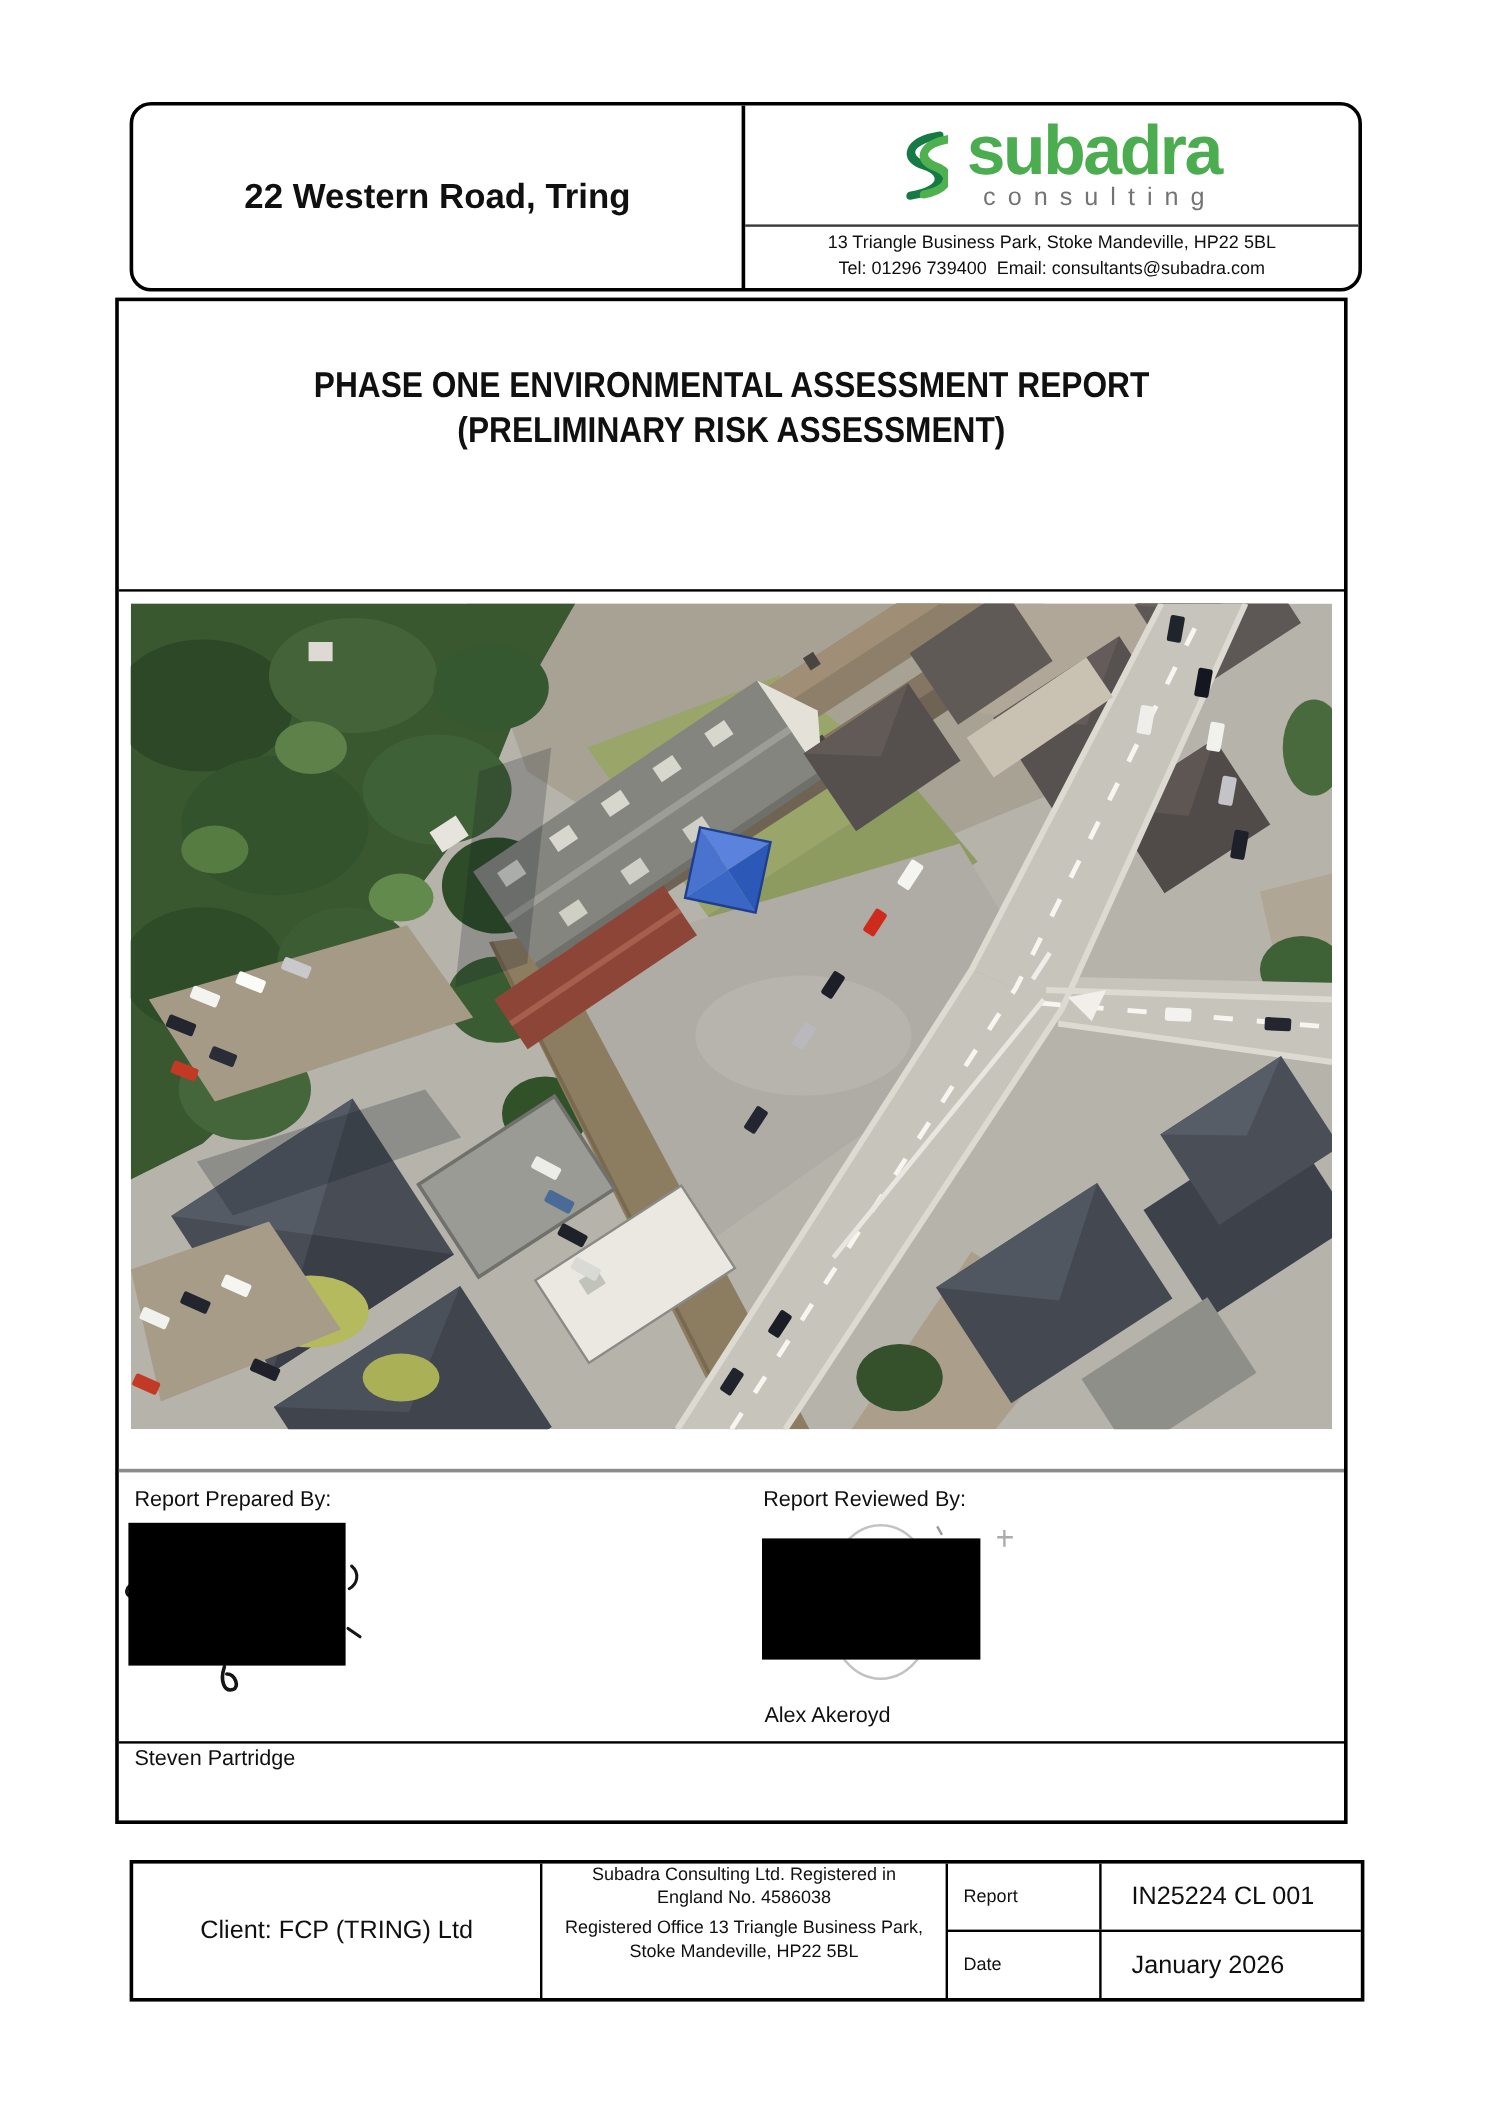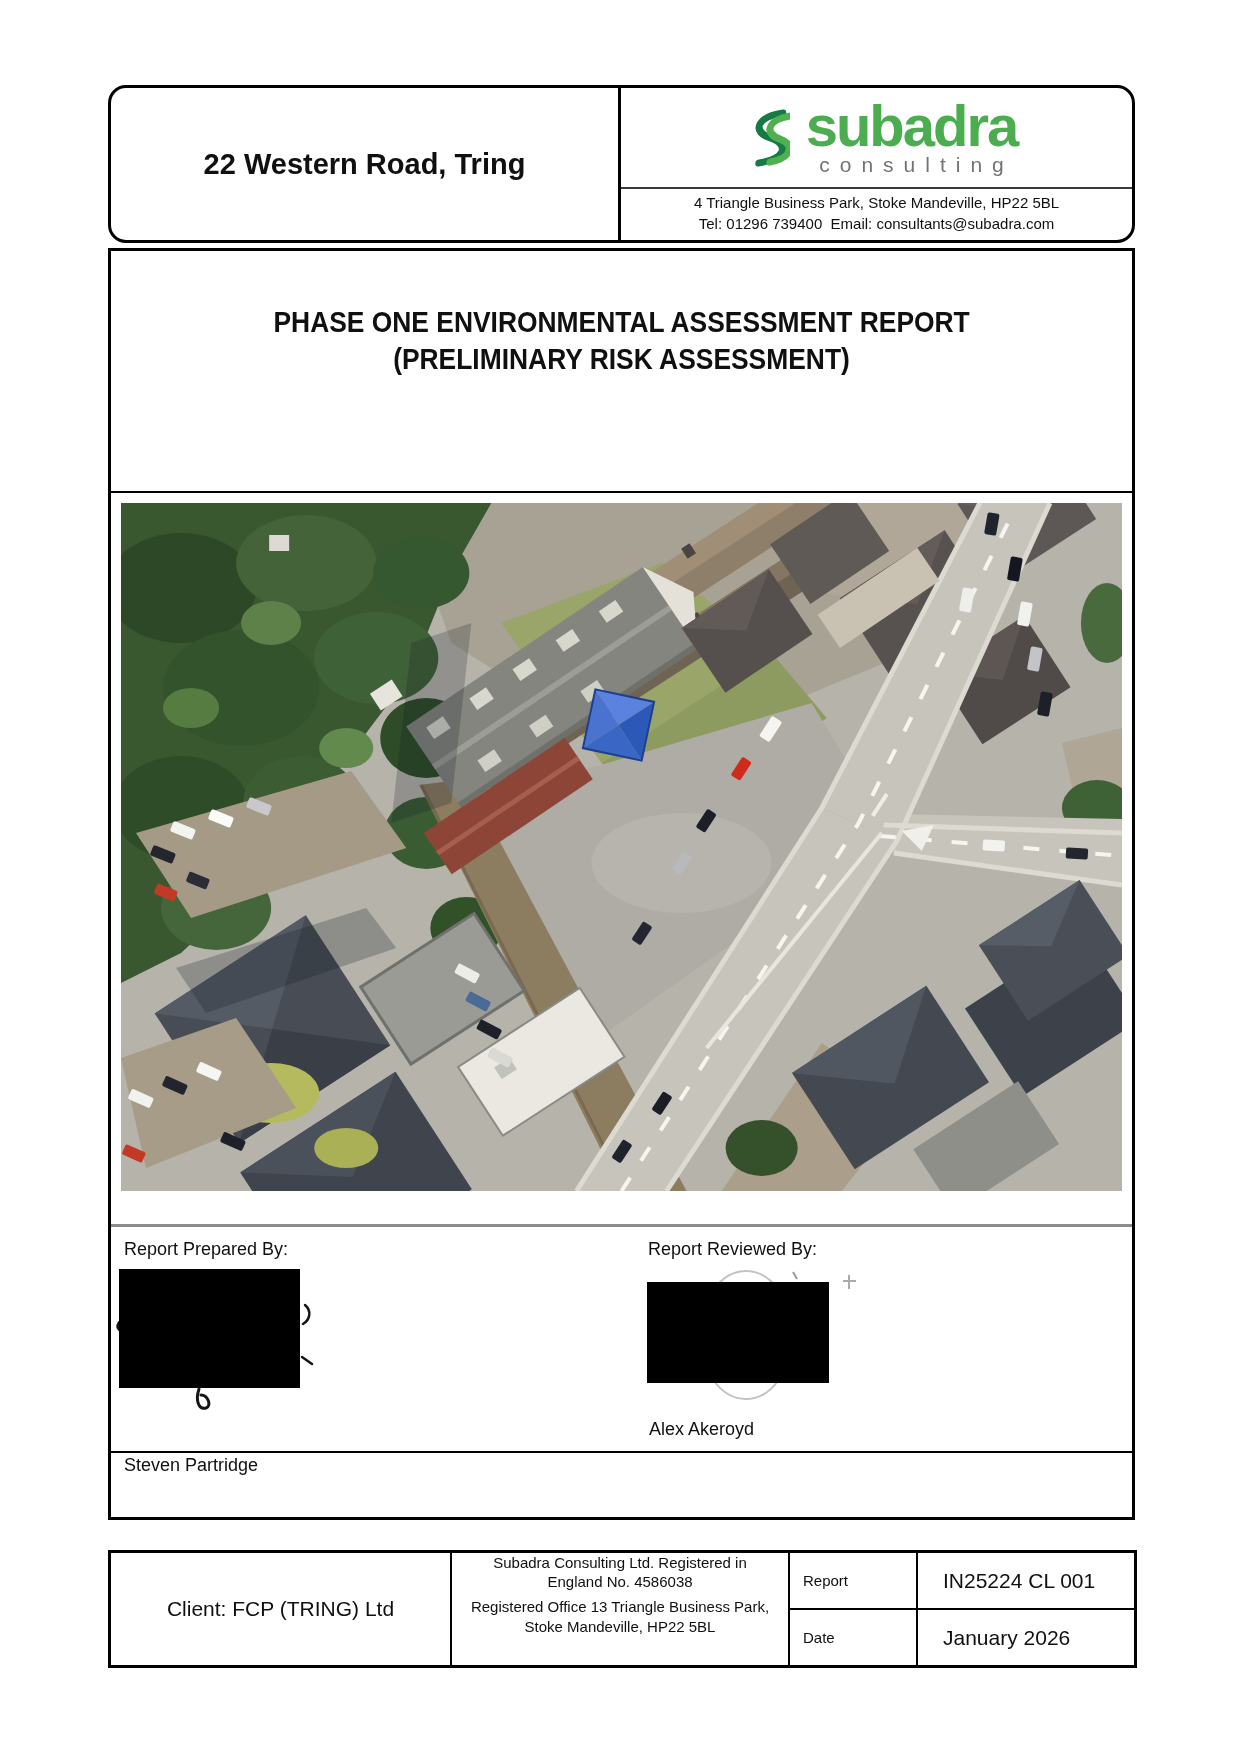--- a/index.html
+++ b/index.html
@@ -13,21 +13,21 @@
   .header-left{width:507px;display:flex;align-items:center;justify-content:center;}
   .site-title{font-size:29px;font-weight:bold;}
   .header-right{flex:1;border-left:3px solid #000;display:flex;flex-direction:column;}
   .logo-area{flex:1;display:flex;align-items:center;justify-content:center;gap:16px;padding-top:4px;}
   .logo-textcol{display:flex;flex-direction:column;align-items:center;}
   .brand{font-size:58px;font-weight:bold;color:#4bad4f;letter-spacing:-2px;line-height:0.82;}
   .tagline{font-size:21px;color:#737373;letter-spacing:10px;margin-top:3px;text-indent:10px;}
   .addr-area{border-top:2px solid #3a3a3a;text-align:center;font-size:15px;line-height:1.45;padding:3px 2px 5px;}
 
   
-  #main-box{left:108px;top:248px;width:1027px;height:1272px;}
+  #main-box{left:96px;top:248px;width:1027px;height:1272px;}
   .title-block{position:absolute;top:52px;left:0;right:0;text-align:center;
                font-weight:bold;font-size:30px;line-height:37px;white-space:nowrap;}
   .condensed{display:inline-block;transform:scaleX(0.88);transform-origin:center;}
   .divider{position:absolute;left:0;right:0;height:2px;background:#000;}
   #divider-title{top:240px;}
   #divider-gray{top:973px;background:#8c8c8c;height:3px;}
   #divider-bottom{top:1200px;}
   .photo-frame{position:absolute;left:10px;top:252px;width:1001px;height:688px;}
   .photo-frame svg{width:100%;height:100%;display:block;}
   .sig-label{position:absolute;font-size:18px;}
@@ -75,21 +75,21 @@
               <path d="M46,9 C24,13 22,26 39,32 C56,38 54,51 33,55" stroke="#4fb04f" stroke-width="7"></path>
             </g>
           </svg>
         </span>
         <span class="logo-textcol">
           <span class="brand">subadra</span>
           <span class="tagline">consulting</span>
         </span>
       </div>
       <div class="addr-area">
-        <div class="prewrap">4 Triangle Business Park, Stoke Mandeville, HP22 5BL</div>
+        <div class="prewrap">13 Triangle Business Park, Stoke Mandeville, HP22 5BL</div>
         <div class="prewrap">Tel: 01296 739400  Email: consultants@subadra.com</div>
       </div>
     </div>
   </div>
 
   <div class="box" id="main-box">
 
     <div class="title-block">
       <div><span class="condensed">PHASE ONE ENVIRONMENTAL ASSESSMENT REPORT</span></div>
       <div><span class="condensed">(PRELIMINARY RISK ASSESSMENT)</span></div>

